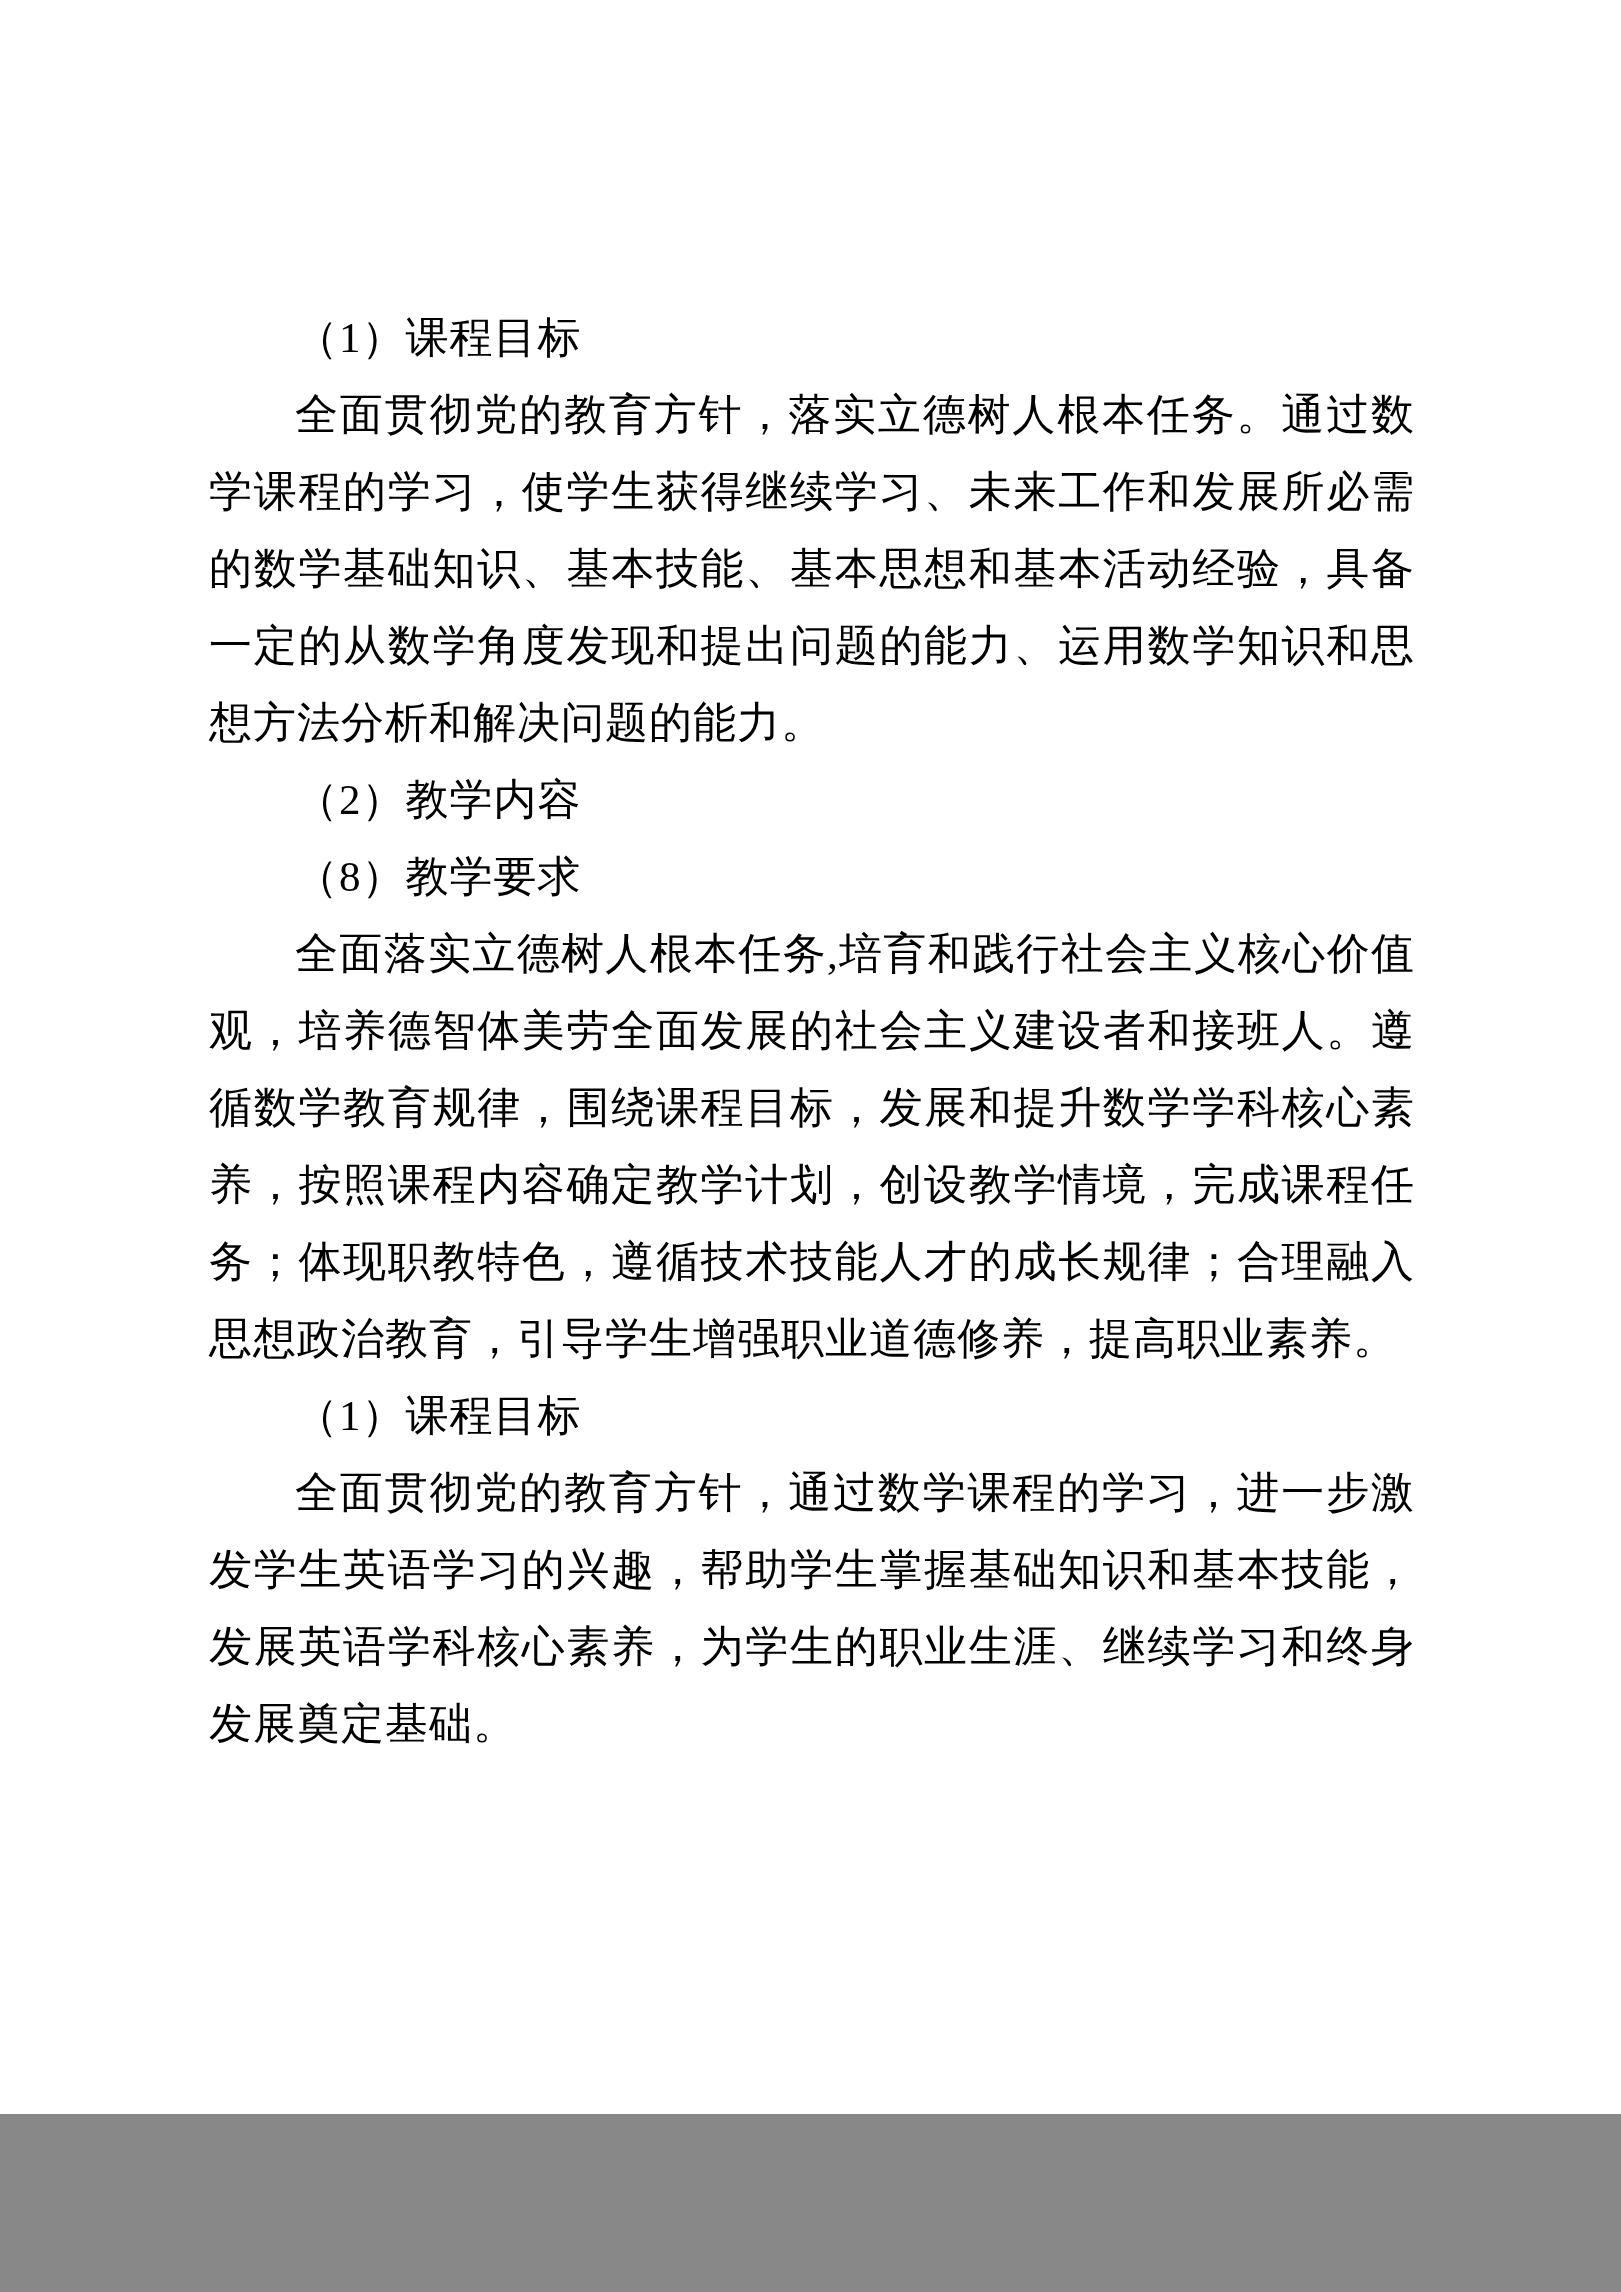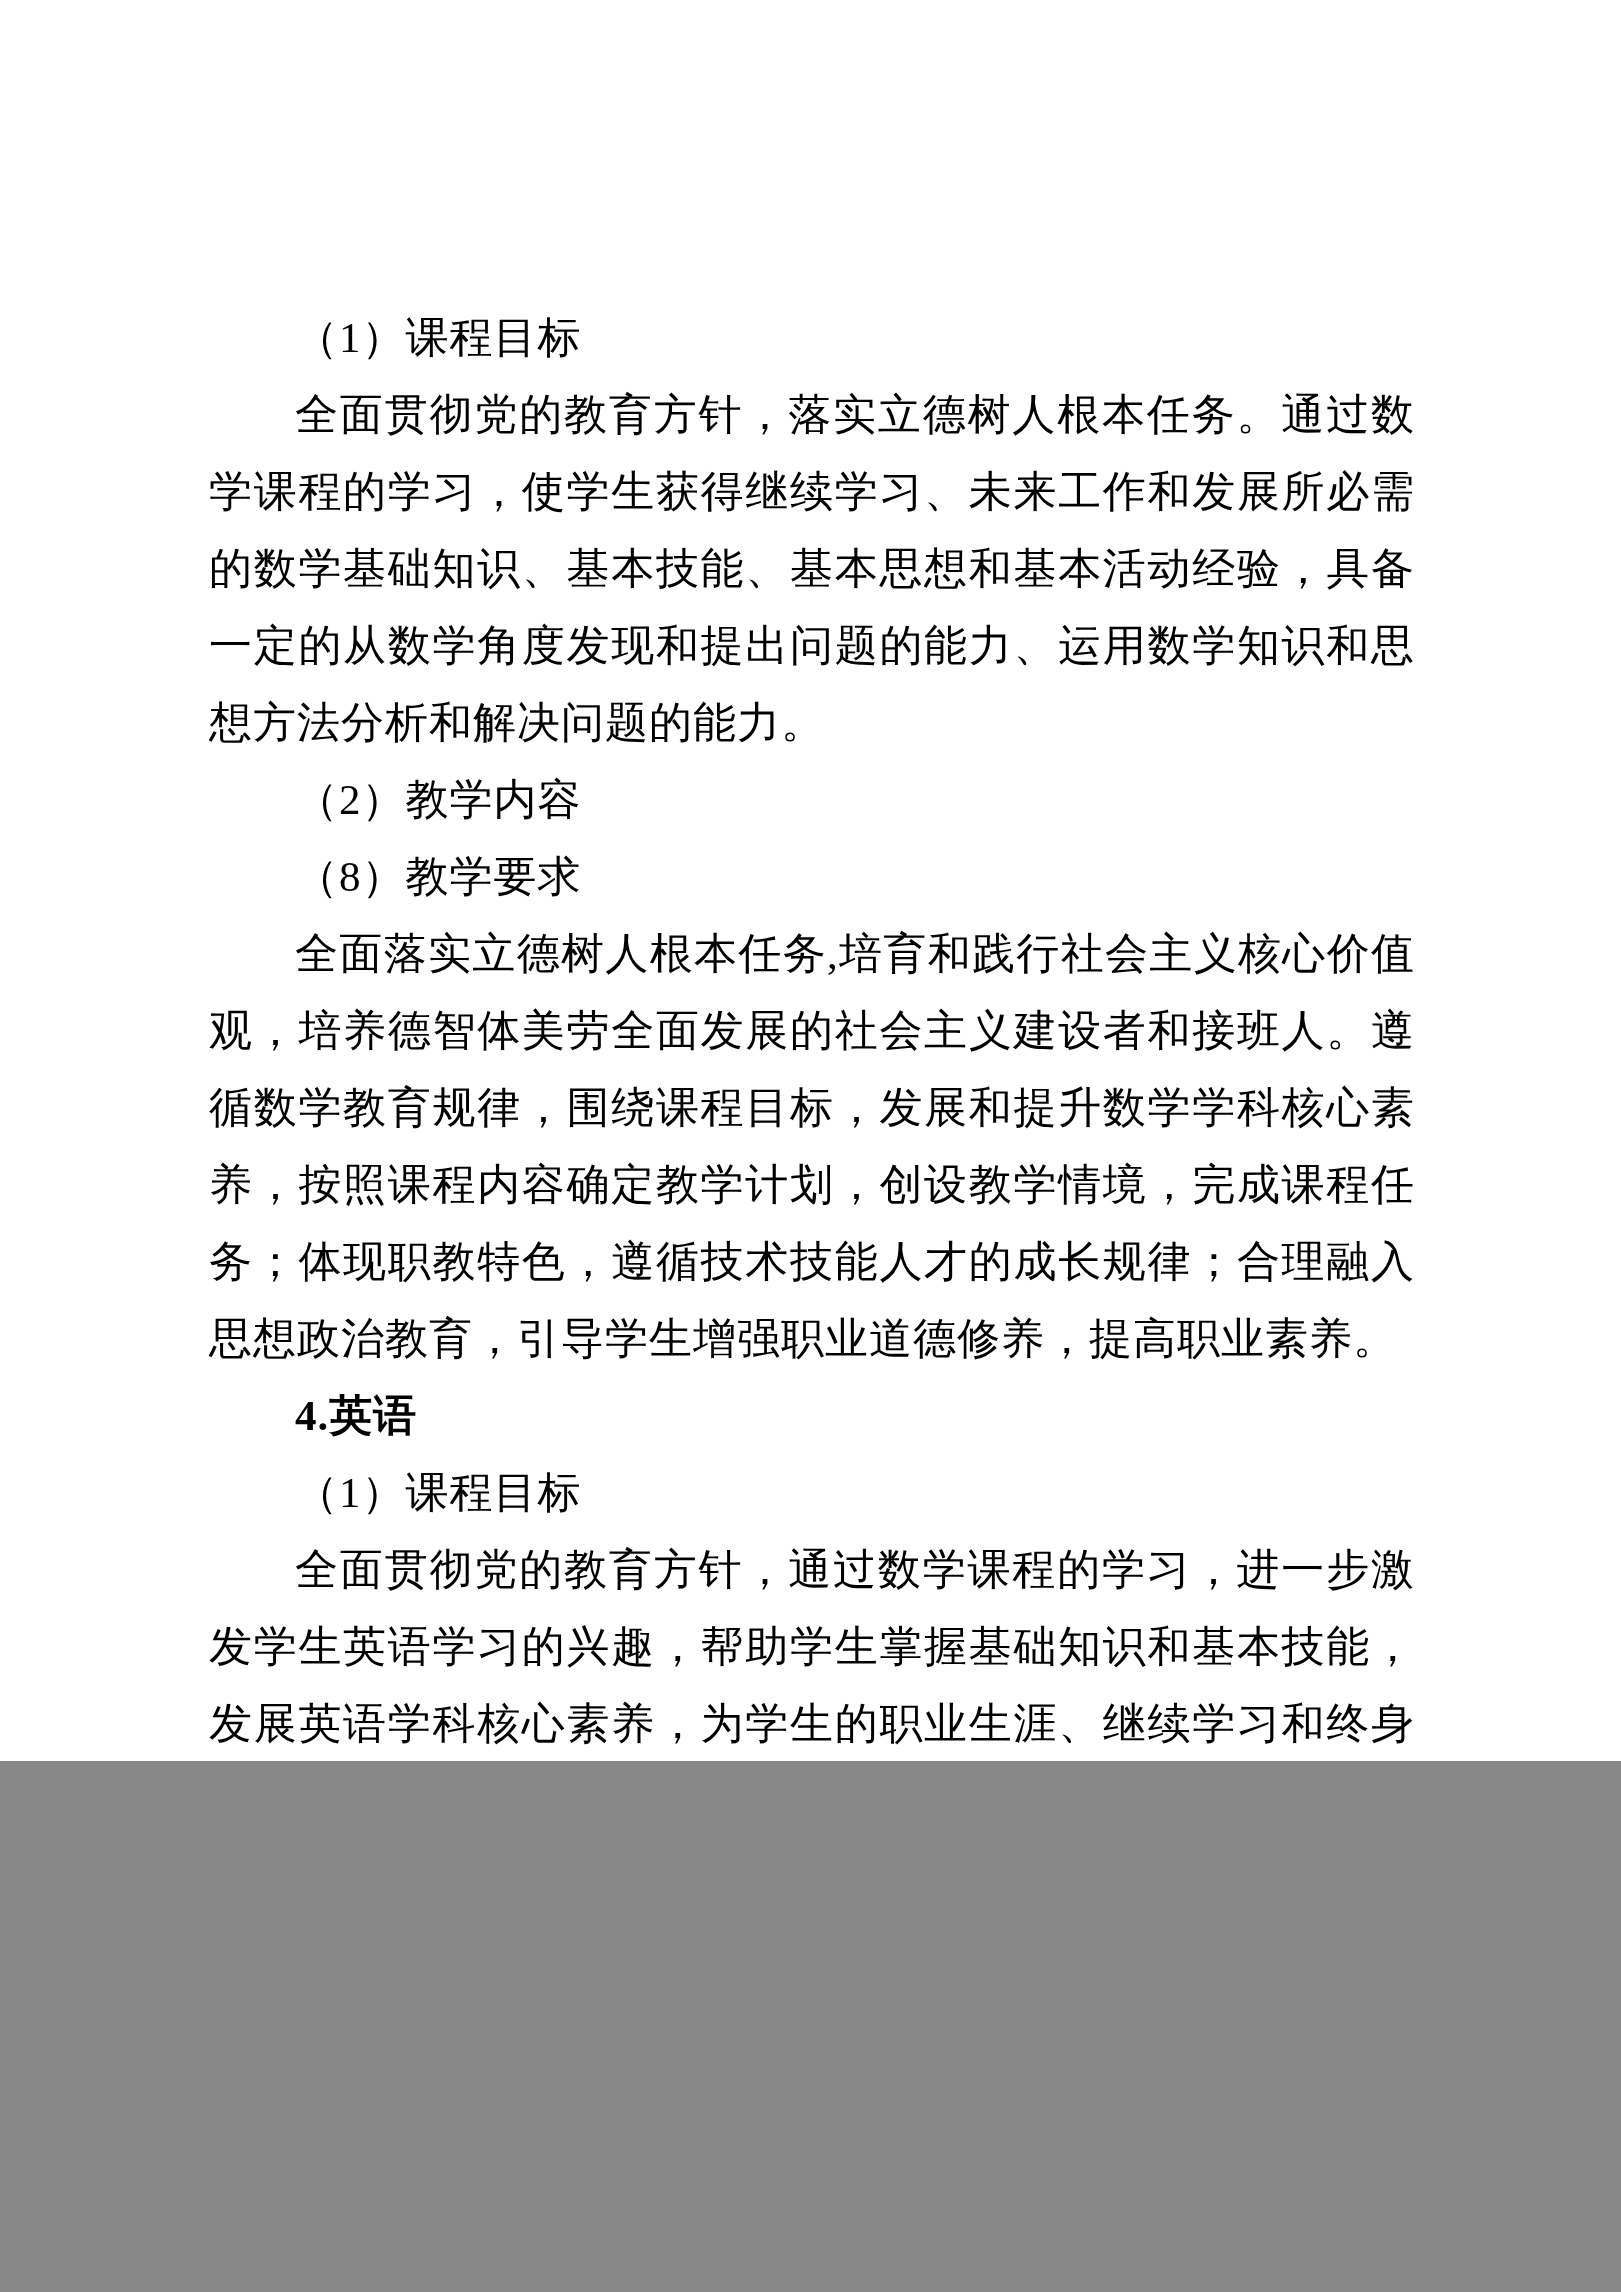--- a/index.html
+++ b/index.html
@@ -3,21 +3,21 @@
 <meta charset="utf-8">
 <style>
   html, body {
     margin: 0;
     padding: 0;
     background: #888;
   }
   .page {
     position: relative;
     width: 1621px;
-    height: 1761px;
+    height: 2114px;
     margin: 0 auto;
     background: #ffffff;
     color: #000000;
     font-family: "Liberation Serif", "DejaVu Serif", serif;
     overflow: hidden;
   }
   .content {
     position: absolute;
     left: 209px;
     top: 299px;
@@ -56,19 +56,18 @@
 </head>
 <body>
 
 <div class="page">
   <div class="content">
       <p class="heading">（1）课程目标</p>
       <p class="paragraph">全面贯彻党的教育方针，落实立德树人根本任务。通过数学课程的学习，使学生获得继续学习、未来工作和发展所必需的数学基础知识、基本技能、基本思想和基本活动经验，具备一定的从数学角度发现和提出问题的能力、运用数学知识和思想方法分析和解决问题的能力。</p>
       <p class="heading">（2）教学内容</p>
       <p class="heading">（8）教学要求</p>
       <p class="paragraph">全面落实立德树人根本任务,培育和践行社会主义核心价值观，培养德智体美劳全面发展的社会主义建设者和接班人。遵循数学教育规律，围绕课程目标，发展和提升数学学科核心素养，按照课程内容确定教学计划，创设教学情境，完成课程任务；体现职教特色，遵循技术技能人才的成长规律；合理融入思想政治教育，引导学生增强职业道德修养，提高职业素养。</p>
-      <p class="heading-bold">4.英语</p>
       <p class="heading">（1）课程目标</p>
       <p class="paragraph">全面贯彻党的教育方针，通过数学课程的学习，进一步激发学生英语学习的兴趣，帮助学生掌握基础知识和基本技能，发展英语学科核心素养，为学生的职业生涯、继续学习和终身发展奠定基础。</p>
     </div>
   <div class="page-number">7</div>
 </div>
 
 
 </body></html>

